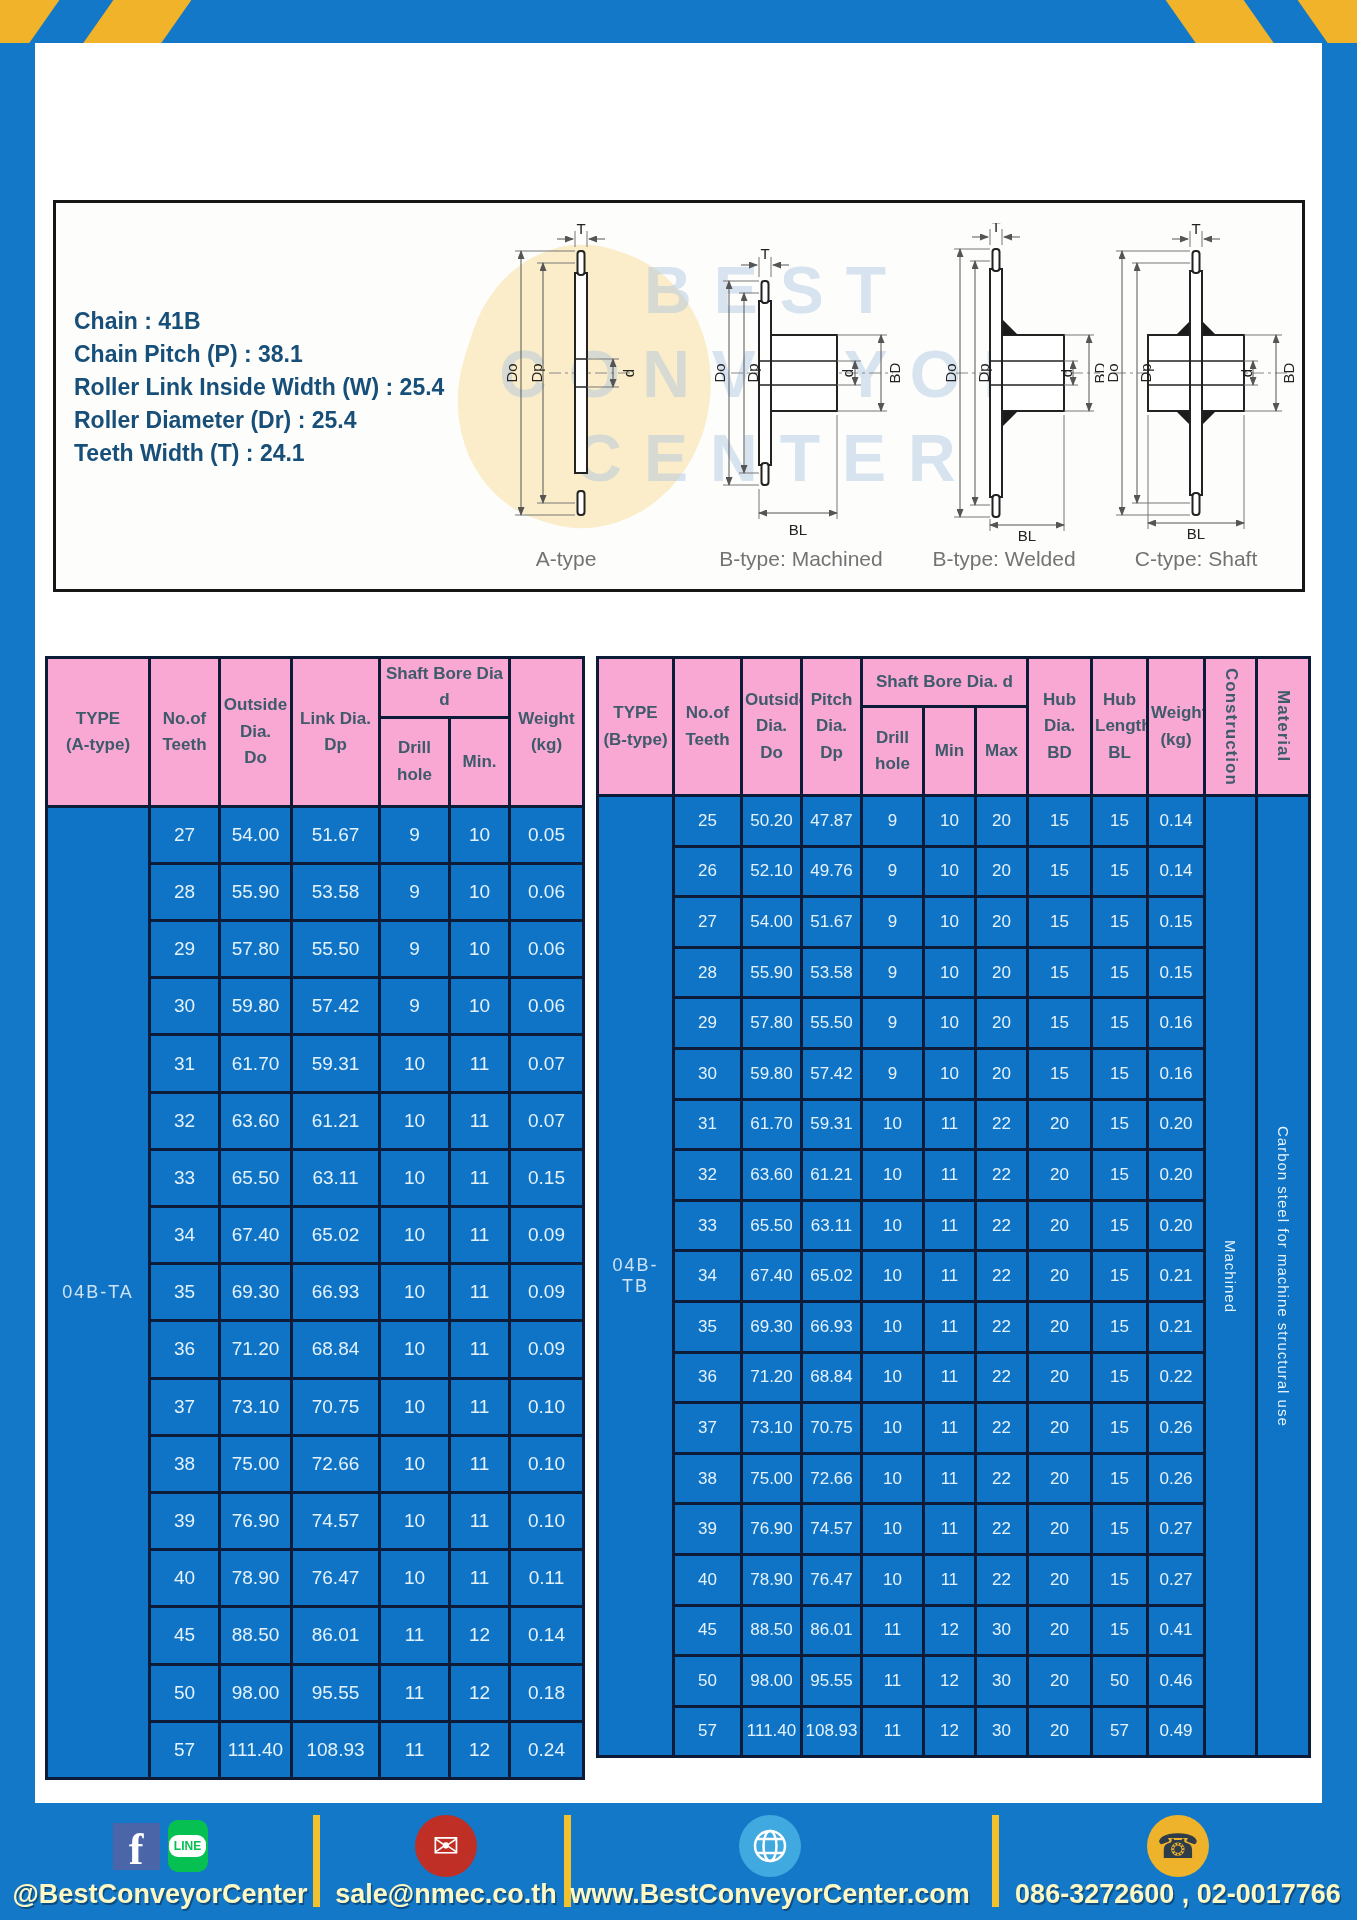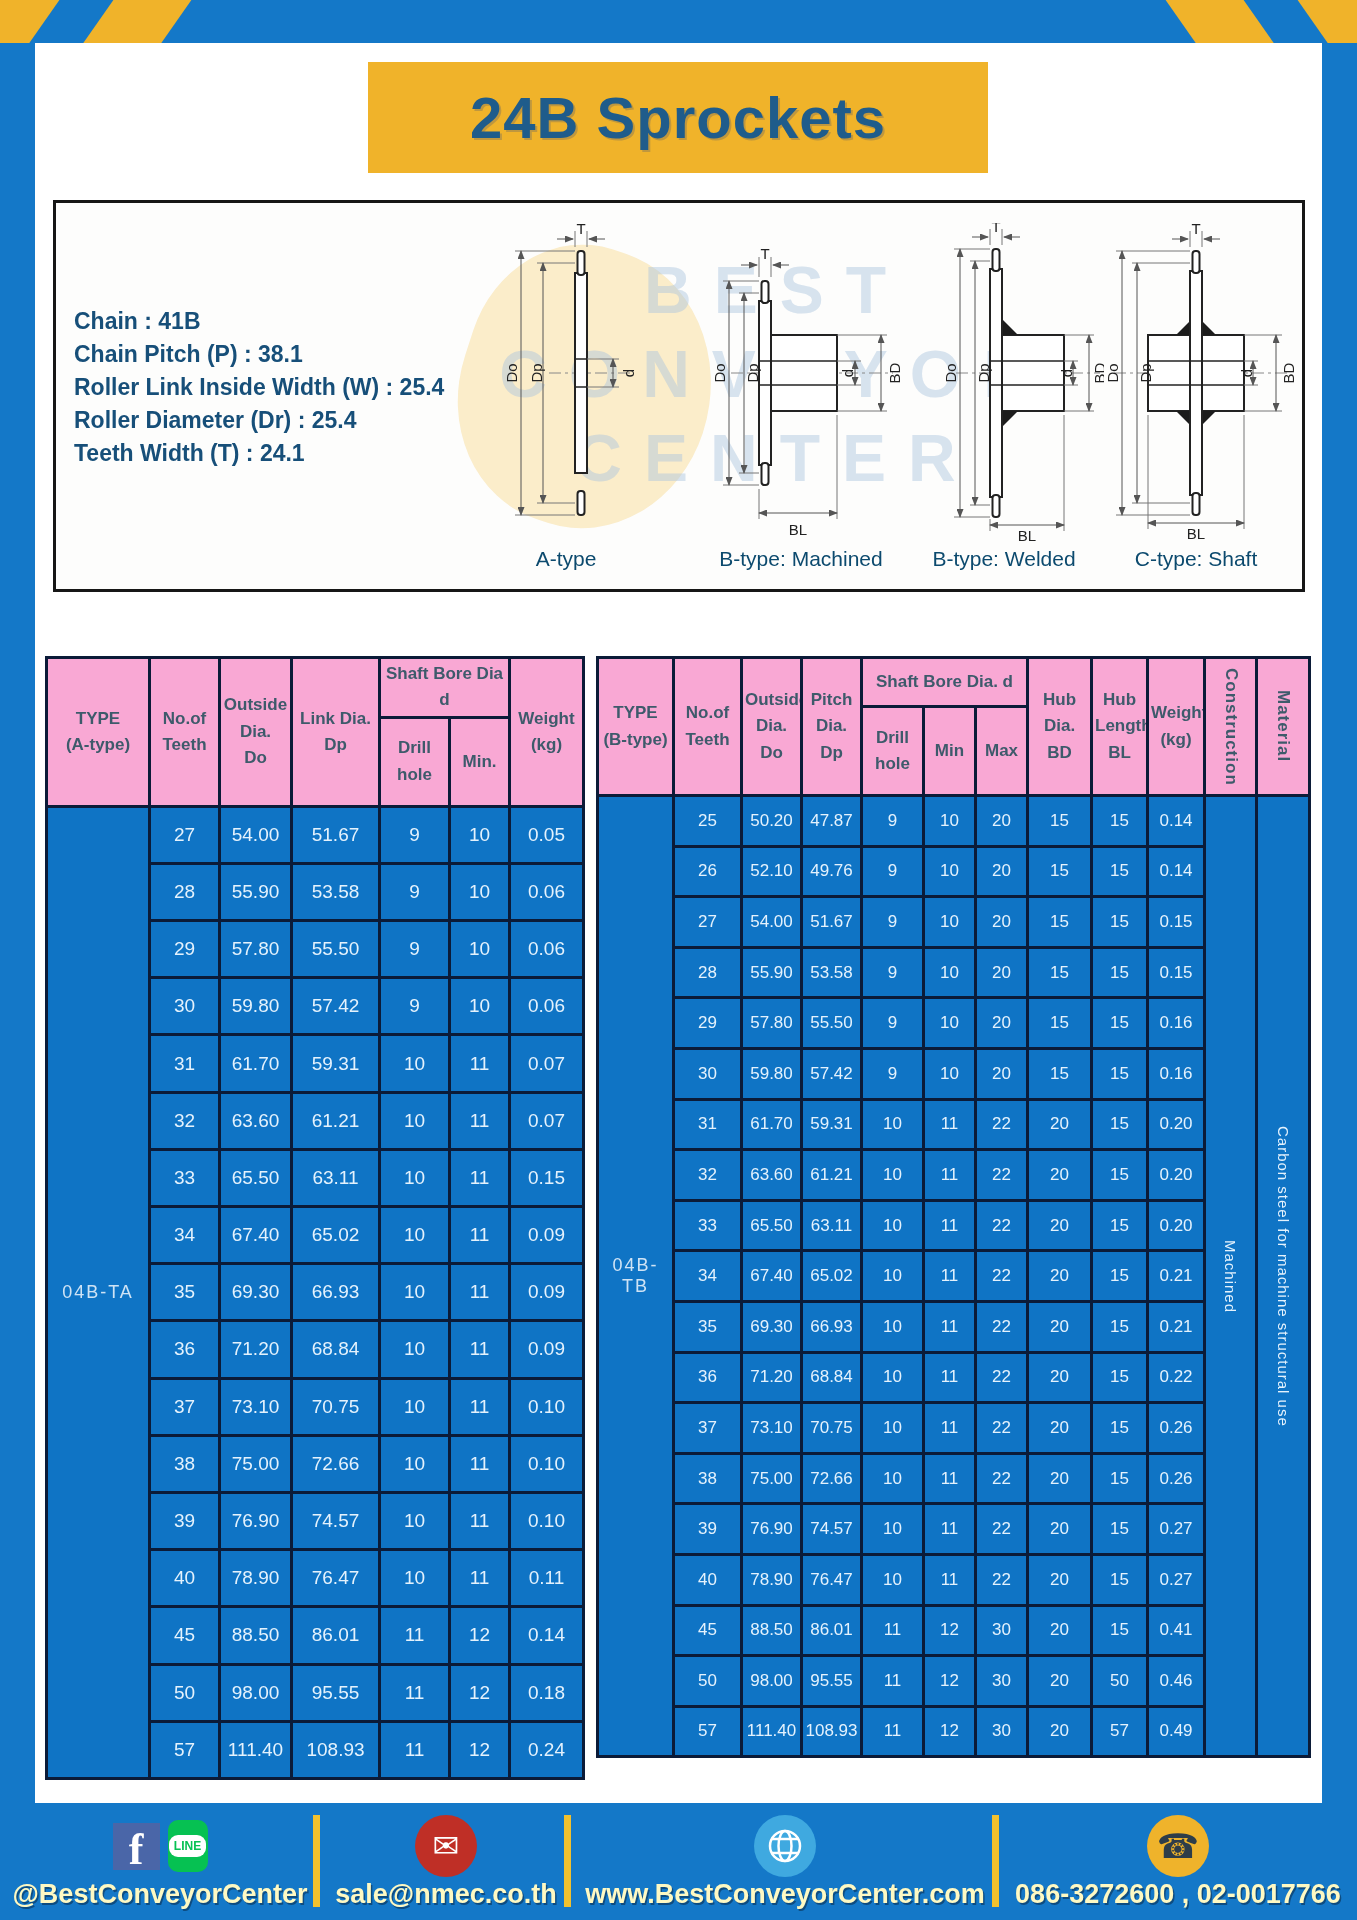--- a/index.html
+++ b/index.html
@@ -39,21 +39,21 @@
     position:absolute;left:405px;top:45px;width:250px;height:280px;z-index:0;
     background:rgba(246,205,110,0.35);border-radius:45% 55% 50% 50%;transform:rotate(18deg);
   }
   .specs{position:absolute;left:18px;top:102px;z-index:2;}
   .spec-line{font-size:23px;font-weight:bold;color:#174f79;line-height:33px;white-space:nowrap;}
   .drawing{position:absolute;top:20px;z-index:1;display:flex;flex-direction:column;align-items:center;}
   .drawing.da{left:425px;width:170px;}
   .drawing.dbm{left:645px;width:200px;}
   .drawing.dbw{left:848px;width:200px;}
   .drawing.dcw{left:1040px;width:200px;}
-  .dwg-caption{font-size:21px;color:#0c4a6e;margin-top:4px;}
+  .dwg-caption{font-size:21px;color:#737373;margin-top:4px;}
   .dwg-part{stroke:#222;stroke-width:2;fill:#ffffff;}
   .dwg-weld{fill:#1c1c1c;stroke:none;}
   .dwg-bore{stroke:#222;stroke-width:1.5;}
   .dwg-center{stroke:#888;stroke-width:1;stroke-dasharray:12 4 3 4;}
   .dwg-ext{stroke:#777;stroke-width:1;}
   .dwg-dim{stroke:#555;stroke-width:1;}
   .dwg-t{font-size:15px;fill:#222;font-family:"Liberation Sans",sans-serif;}
   
   table.spec-table{border-collapse:collapse;table-layout:fixed;position:absolute;background:#0f74c5;}
   table.ta{left:10px;top:613px;width:537px;}
@@ -97,23 +97,20 @@
 
 <div class="top-band">
   <div class="stripe l1"></div>
   <div class="stripe l2"></div>
   <div class="stripe r1"></div>
   <div class="stripe r2"></div>
 </div>
 
 <div class="page">
 
-  <div class="title-box">
-    <h1>24B Sprockets</h1>
-  </div>
 
   <div class="diagram-panel">
     <div class="wm-swoosh"></div>
     <div class="watermark">
       <div class="wm-line">BEST</div>
       <div class="wm-line">CONVEYOR</div>
       <div class="wm-line">CENTER</div>
     </div>
 
     <div class="specs">
@@ -744,21 +741,21 @@
   <div class="f-sec" style="left:330px;width:232px;">
     <div class="icons">
       <div class="circle-icon mail-circle">
           <span>✉</span>
         </div>
     </div>
     <div class="f-label">sale@nmec.co.th</div>
   </div>
   <div class="f-div" style="left:564px;"></div>
 
-  <div class="f-sec" style="left:585px;width:400px;">
+  <div class="f-sec" style="left:570px;width:400px;">
     <div class="icons">
       <div class="circle-icon globe-circle">
         <svg width="40" height="40" viewBox="0 0 40 40">
           <circle cx="20" cy="20" r="15" fill="none" stroke="#fff" stroke-width="2.5"></circle>
           <ellipse cx="20" cy="20" rx="6.5" ry="15" fill="none" stroke="#fff" stroke-width="2.5"></ellipse>
           <line x1="6" y1="13" x2="34" y2="13" stroke="#fff" stroke-width="2.5"></line>
           <line x1="6" y1="27" x2="34" y2="27" stroke="#fff" stroke-width="2.5"></line>
         </svg>
       </div>
     </div>

